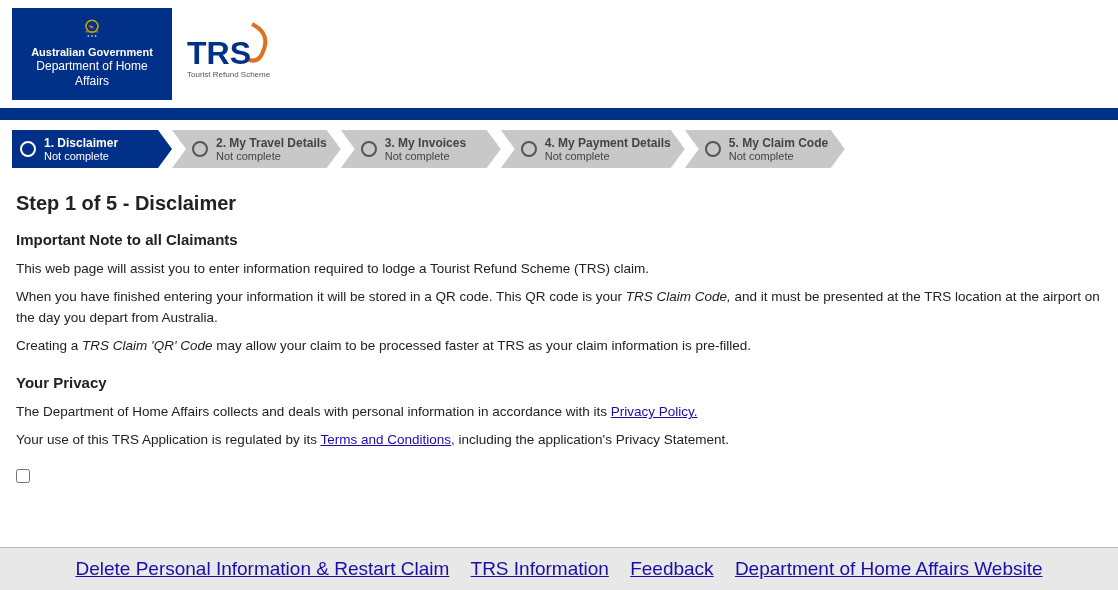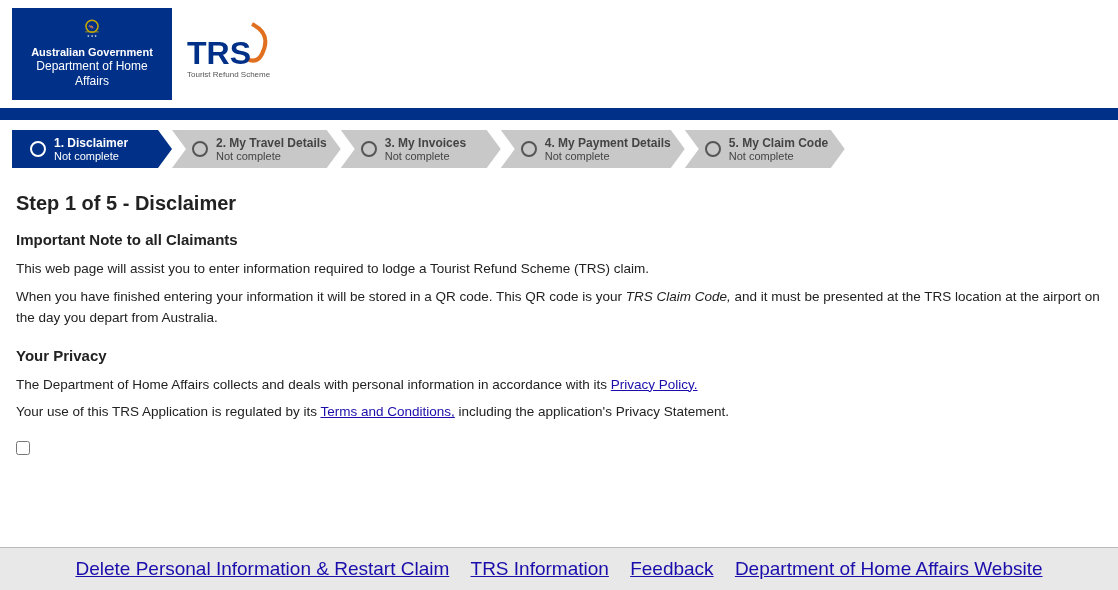--- a/index.html
+++ b/index.html
@@ -76,21 +76,21 @@
       align-items: center;
       padding: 6px 14px 6px 20px;
       font-size: 12px;
       position: relative;
       clip-path: polygon(0 0, calc(100% - 14px) 0, 100% 50%, calc(100% - 14px) 100%, 0 100%, 14px 50%);
       min-width: 160px;
       flex-shrink: 0;
     }
     .step:first-child {
       clip-path: polygon(0 0, calc(100% - 14px) 0, 100% 50%, calc(100% - 14px) 100%, 0 100%);
-      padding-left: 18px;
+      padding-left: 8px;
     }
     .step-active {
       background: #003087;
       color: #fff;
     }
     .step-inactive {
       background: #c8c8c8;
       color: #444;
     }
     .step-circle {
@@ -264,20 +264,23 @@
   <h1 class="page-title">Step 1 of 5 - Disclaimer</h1>
 
   <h2 class="section-title">Important Note to all Claimants</h2>
 
   <p class="body-text">This web page will assist you to enter information required to lodge a Tourist Refund Scheme (TRS) claim.</p>
 
   <p class="body-text">
     <span>When you have finished entering your information it will be stored in a QR code. This QR code is your </span><em>TRS Claim Code,</em><span> and it must be presented at the TRS location at the airport on the day you depart from Australia.</span>
   </p>
 
+  <p class="body-text">
+    <span>Creating a </span><em>TRS Claim 'QR' Code</em><span> may allow your claim to be processed faster at TRS as your claim information is pre-filled.</span>
+  </p>
 
   <div class="privacy-section">
     <h2 class="section-title">Your Privacy</h2>
 
     <p class="body-text">
       <span>The Department of Home Affairs collects and deals with personal information in accordance with its </span><a href="#">Privacy Policy.</a>
     </p>
 
     <p class="body-text">
       <span>Your use of this TRS Application is regulated by its </span><a href="#">Terms and Conditions,</a><span> including the application's Privacy Statement.</span>

